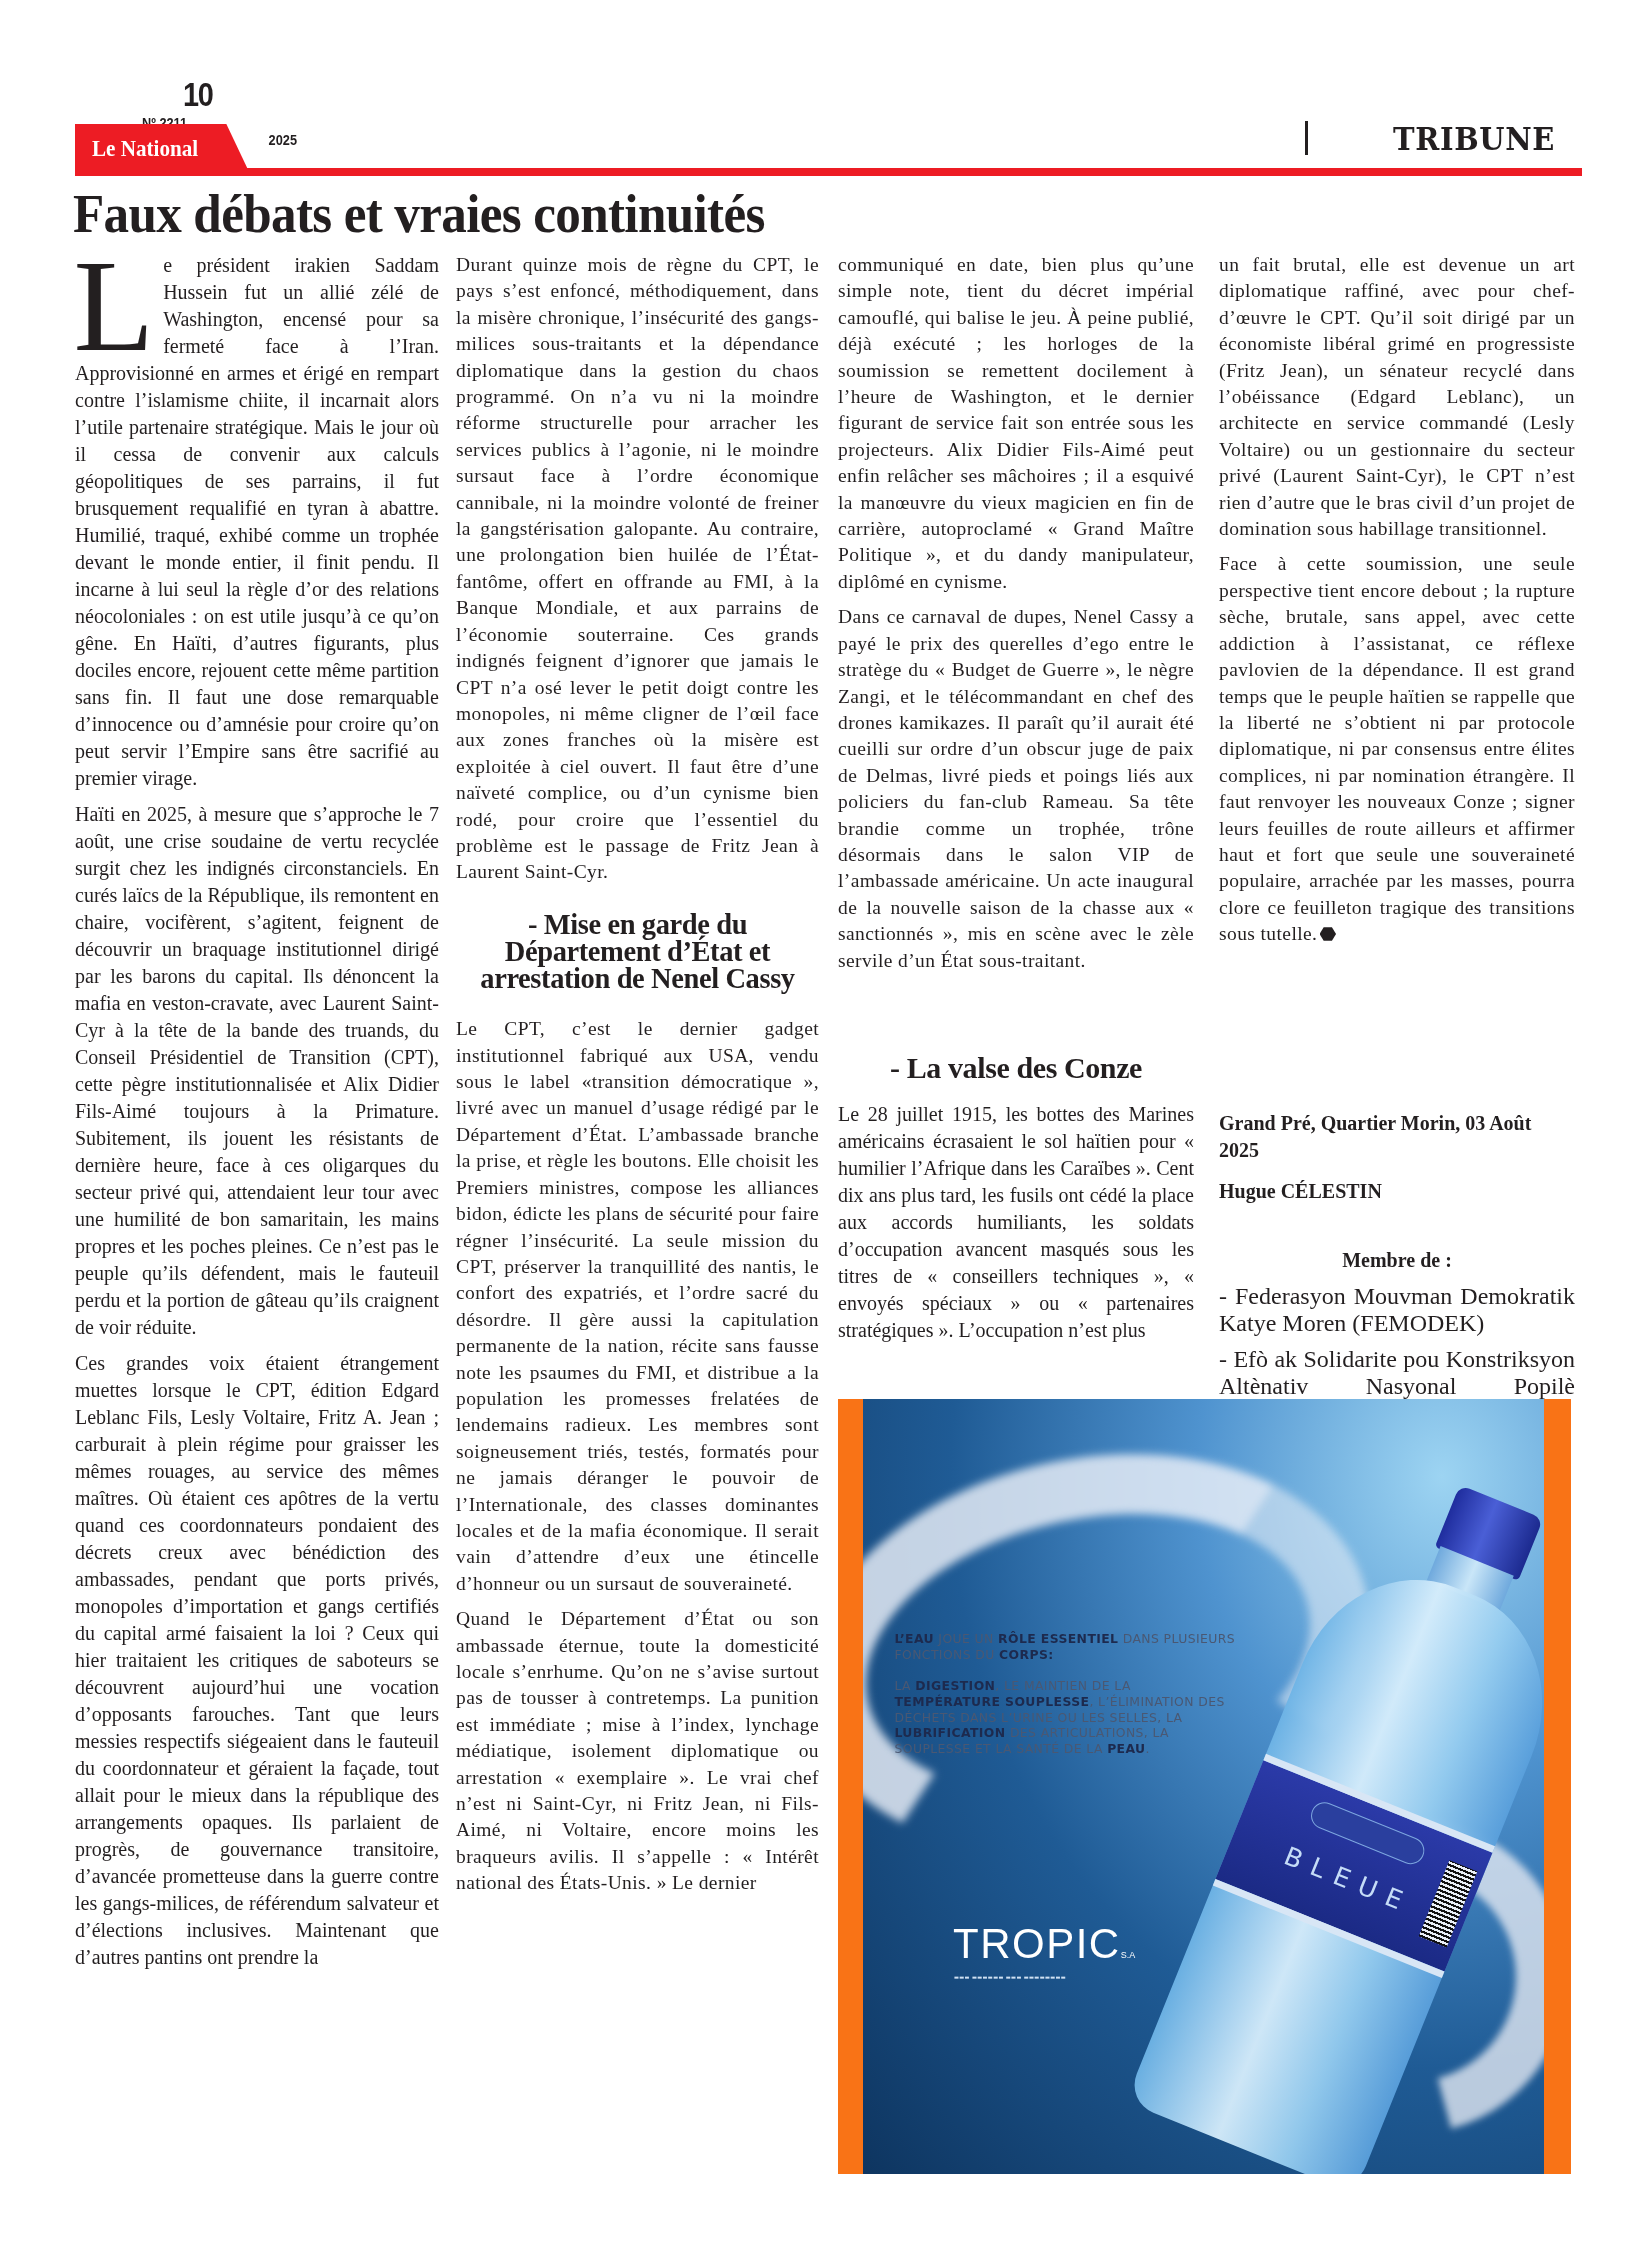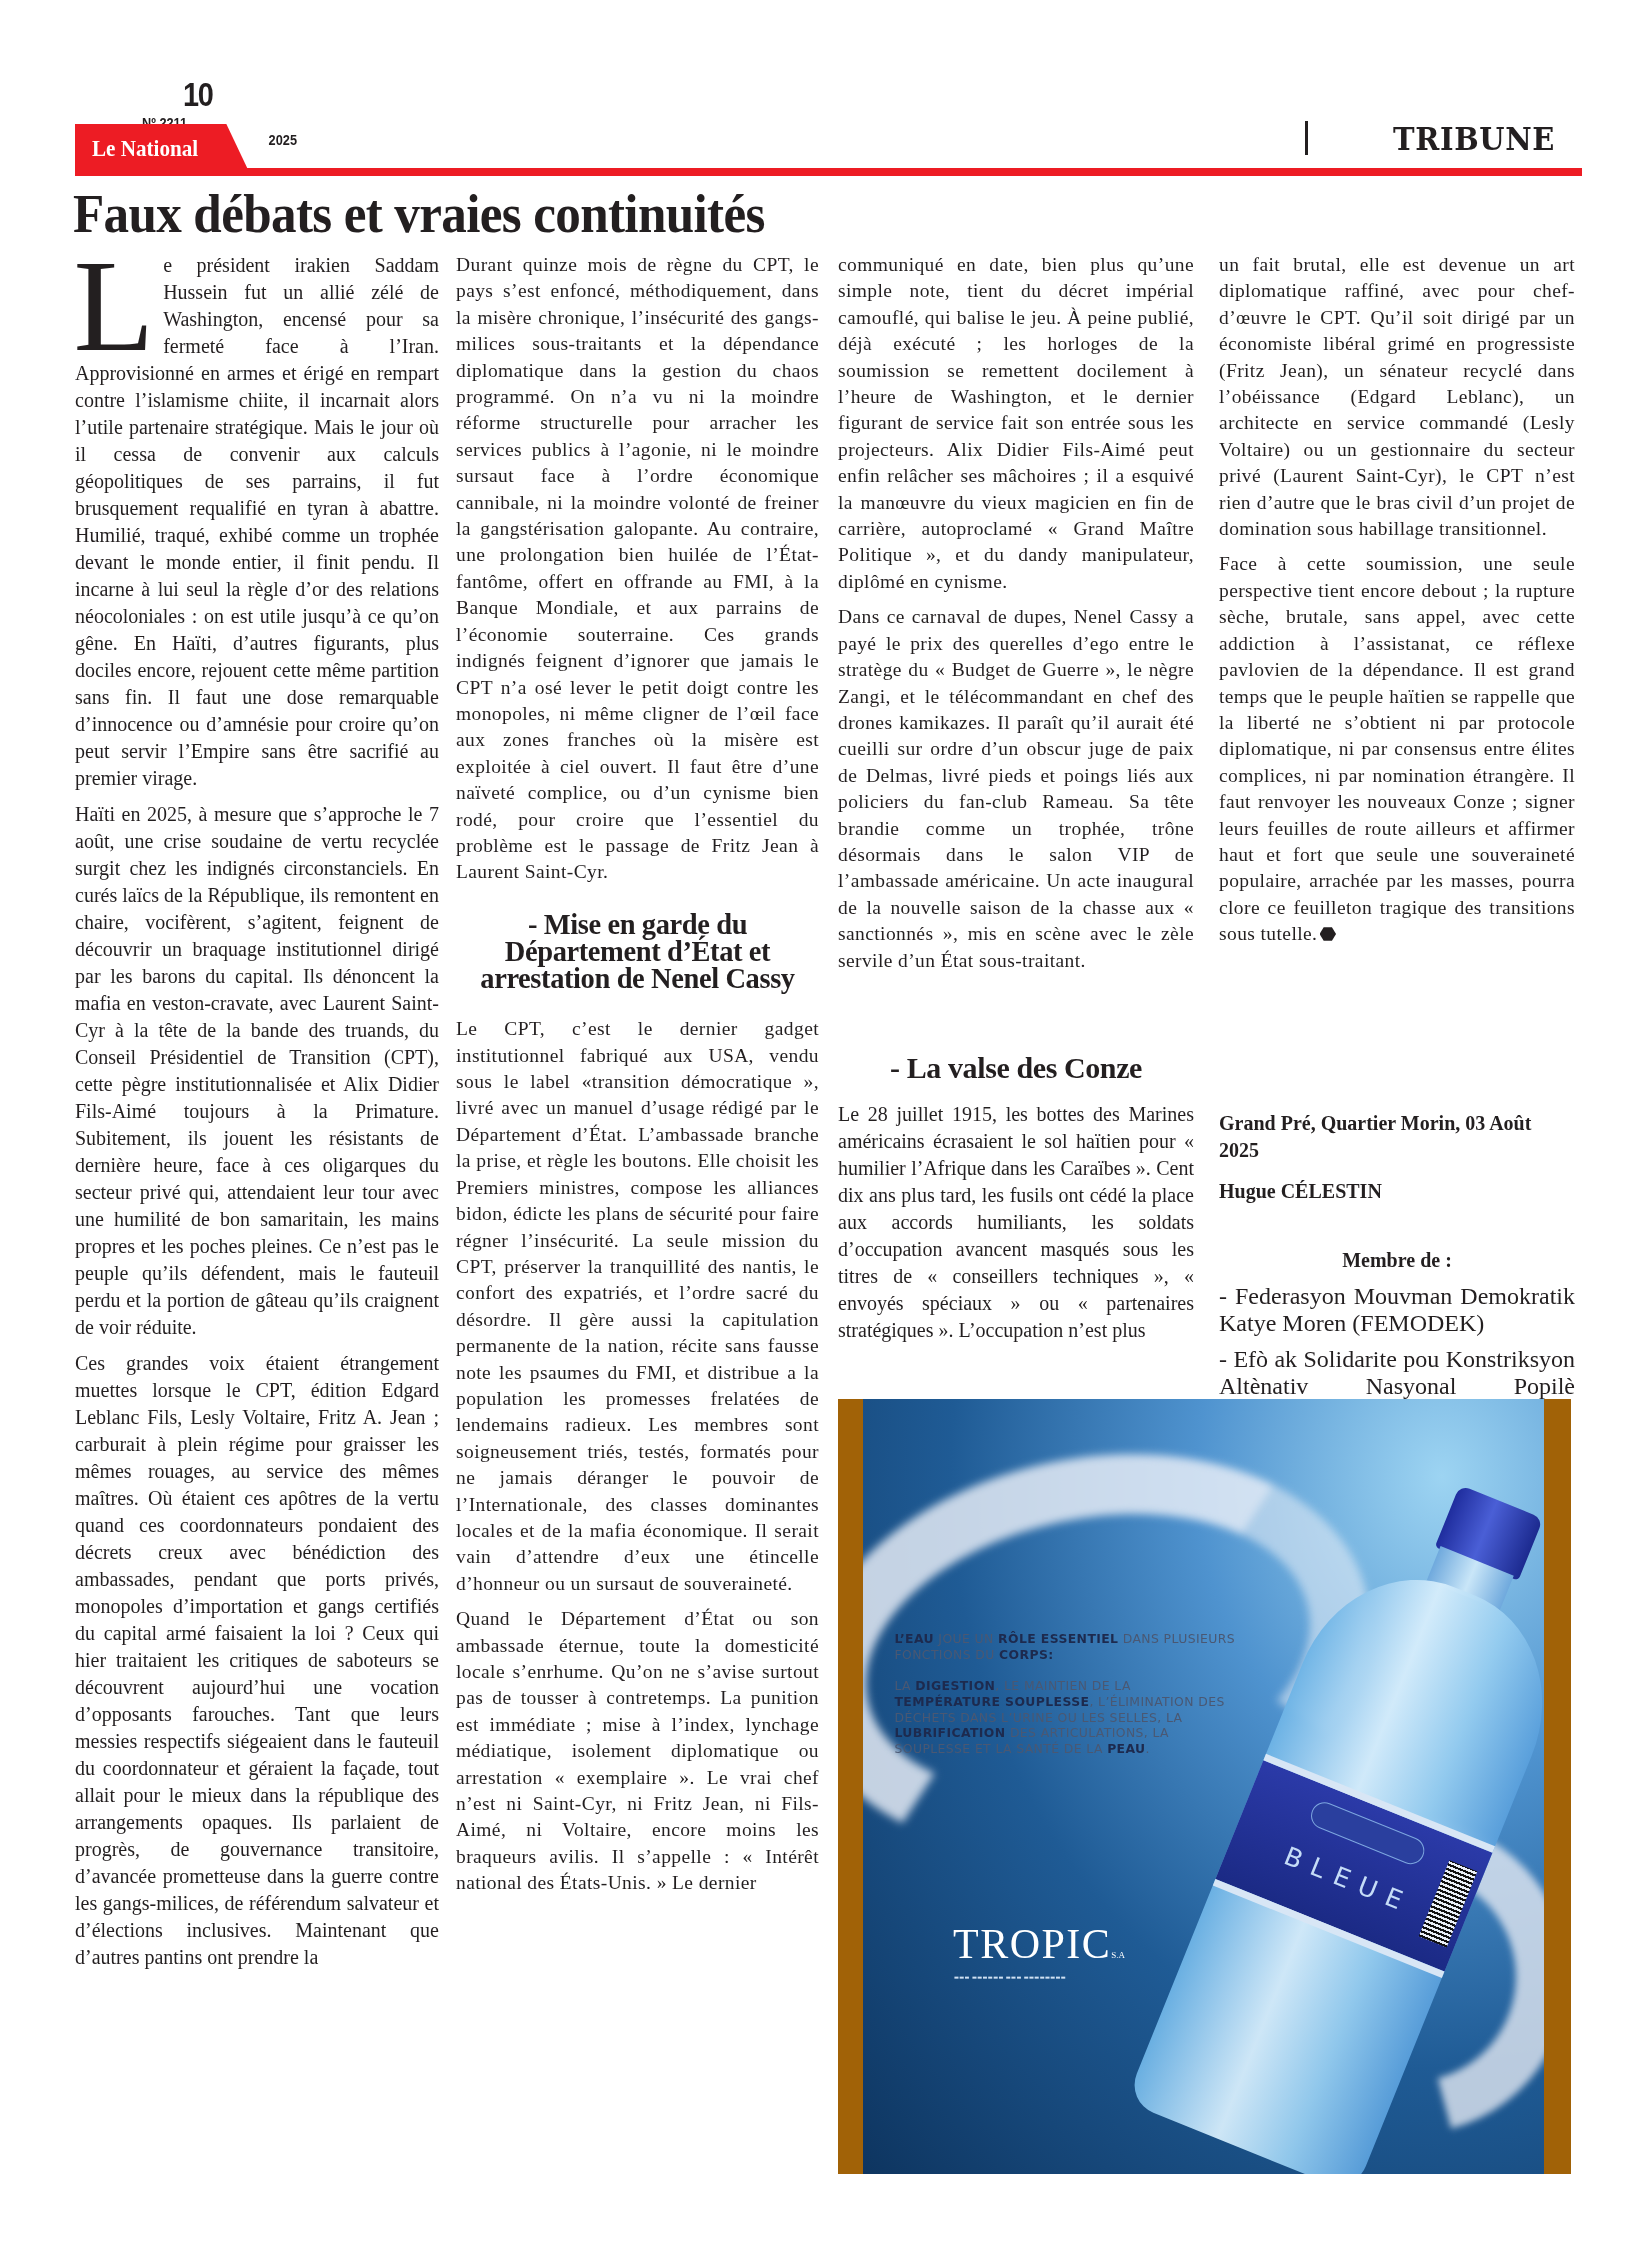--- a/index.html
+++ b/index.html
@@ -41,33 +41,33 @@
   .sig-place { margin-top: 39px; }
   .sig-author { margin-top: 13.5px; }
   .sig-member { margin-top: 42px; margin-bottom: 9px; text-align: center; }
   .affil { font-size: 24px; line-height: 27px; text-align: justify; margin-bottom: 9px; }
 
   #col3-tail { position: absolute; left: 838px; top: 1054px; width: 356px; font-size: 20px; line-height: 27px; text-align: justify; }
   #col3-tail .subhead { margin: 0 0 19.5px; font-size: 30px; }
   #col4-tail { position: absolute; left: 1219px; top: 1071px; width: 356px; }
 
   
-  .ad { position: absolute; left: 838px; top: 1399px; width: 733px; height: 775px; background: #a16207; overflow: hidden; }
+  .ad { position: absolute; left: 838px; top: 1399px; width: 733px; height: 775px; background: #f97316; overflow: hidden; }
   .ad-inner { position: absolute; left: 25px; top: 0; width: 681px; height: 775px; overflow: hidden;
               background: radial-gradient(ellipse at 85% 10%, #9dd4f2 0%, #4f93cf 30%, #1f5b95 60%, #0e3560 100%); }
   .ad-wave { position: absolute; border-radius: 50%; }
   .wave1 { left: -60px; top: 60px; width: 570px; height: 390px; border: 60px solid rgba(235,240,248,0.82);
            border-bottom-color: transparent; border-right-color: rgba(235,240,248,0.55); transform: rotate(-12deg); filter: blur(4.5px); }
   .wave2 { left: 390px; top: 420px; width: 315px; height: 315px; border: 52px solid rgba(225,232,242,0.8);
            border-left-color: transparent; border-bottom-color: transparent; transform: rotate(30deg); filter: blur(3.7px); }
   .ad-copy { position: absolute; left: 31.5px; top: 232px; width: 345px; font-family: "DejaVu Sans", sans-serif; font-size: 12.4px;
              line-height: 15.7px; color: #4a5873; letter-spacing: 0.4px; }
   .ad-copy b { color: #1d2a4e; font-weight: 700; }
   .ad-copy p { margin-bottom: 15.7px; }
-  .tropic { position: absolute; left: 90px; top: 521px; color: #fff; font-family: Liberation Serif, serif; font-size: 42px; letter-spacing: 1.5px; font-weight: 300; }
+  .tropic { position: absolute; left: 90px; top: 521px; color: #fff; font-family: Liberation Sans, sans-serif; font-size: 42px; letter-spacing: 1.5px; font-weight: 300; }
   .tropic small { font-size: 9px; letter-spacing: 0; }
   .tropic-tag { position: absolute; left: 91px; top: 575px; color: #cfe0f2; font-family: "DejaVu Sans", sans-serif; font-size: 5.2px; letter-spacing: 0.4px; }
 
   .bottle { position: absolute; left: 409px; top: 82px; width: 247px; height: 705px; transform: rotate(22deg); transform-origin: 50% 40%; }
   .b-cap { position: absolute; left: 79px; top: 0; width: 90px; height: 67px; border-radius: 10.5px 10.5px 4.5px 4.5px;
            background: linear-gradient(90deg, #1f2d9e, #4a5fd6 45%, #1c2a8f); }
   .b-neck { position: absolute; left: 84px; top: 64px; width: 79px; height: 37px; background: linear-gradient(90deg,#6fa9dd,#c9e6f8,#6fa9dd); }
   .b-body { position: absolute; left: 0; top: 97px; width: 247px; height: 600px; border-radius: 112px 112px 30px 30px / 127px 127px 30px 30px;
             background: linear-gradient(90deg, rgba(110,180,230,0.95), rgba(215,238,252,0.95) 40%, rgba(150,205,240,0.95) 70%, rgba(90,160,220,0.95)); }
   .b-label { position: absolute; left: 0; top: 322px; width: 247px; height: 142px; background: linear-gradient(180deg,#2b3aa8,#1b2a85);

